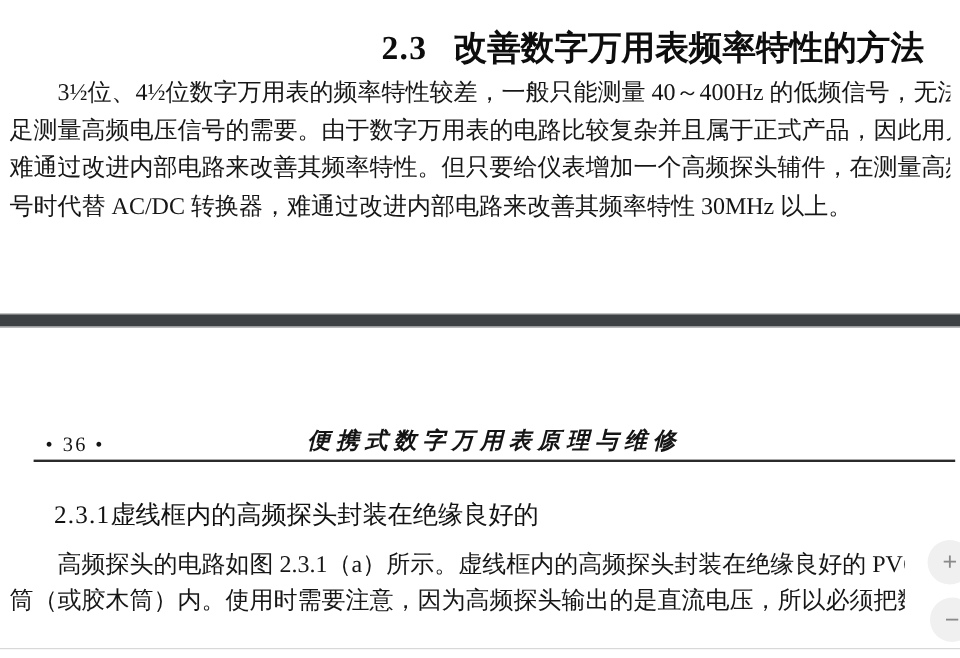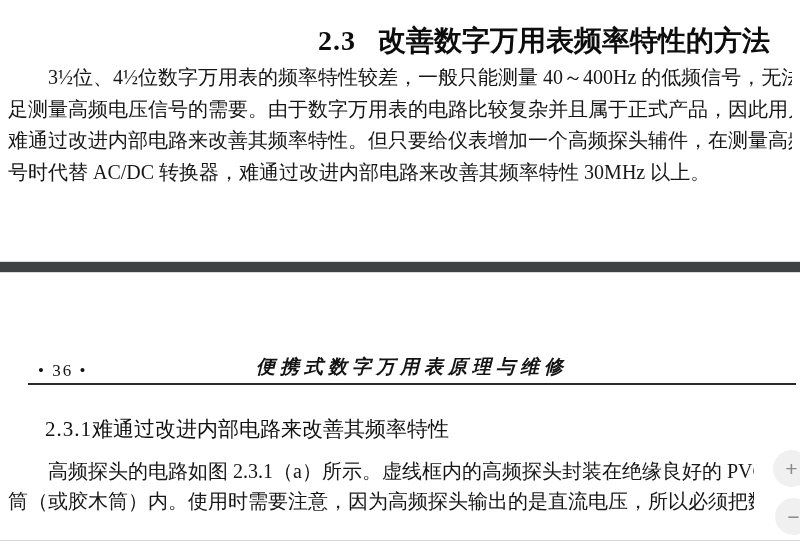--- a/index.html
+++ b/index.html
@@ -133,21 +133,21 @@
   </div>
 
   <div class="page-separator"></div>
 
   <div class="page-header">
     <span class="page-number">• 36 •</span>
     <span class="running-title">便携式数字万用表原理与维修</span>
   </div>
 
   <div class="subsection-heading">
-    <span class="sub-num">2.3.1</span><span>难通过改进内部电路来改善其频率特性</span>
+    <span class="sub-num">2.3.1</span><span>虚线框内的高频探头封装在绝缘良好的</span>
   </div>
 
   <div class="para" id="para-bottom">
     <div class="line indent">高频探头的电路如图 2.3.1（a）所示。虚线框内的高频探头封装在绝缘良好的 PVC 塑料</div>
     <div class="line">筒（或胶木筒）内。使用时需要注意，因为高频探头输出的是直流电压，所以必须把数字万用</div>
   </div>
 
   <div class="bottom-rule"></div>
 
   <div class="zoom-controls">

